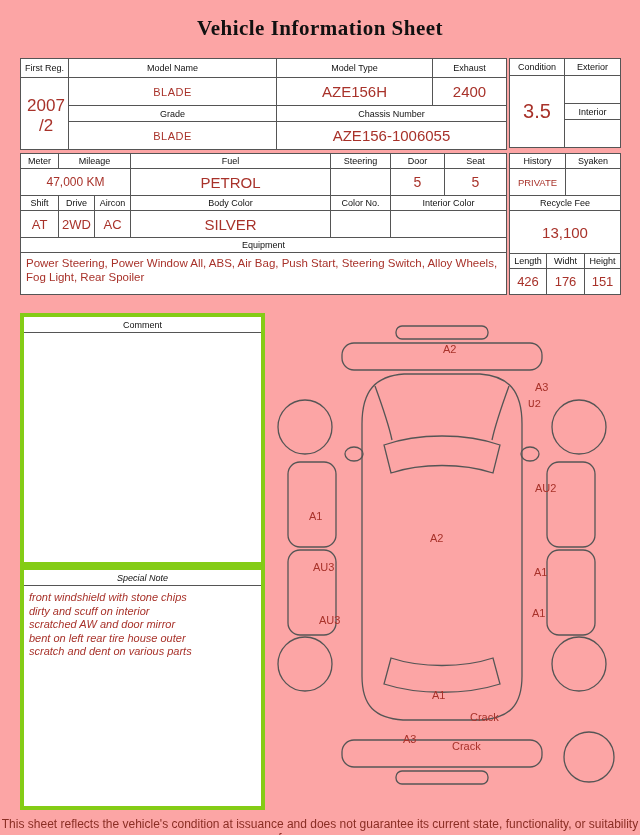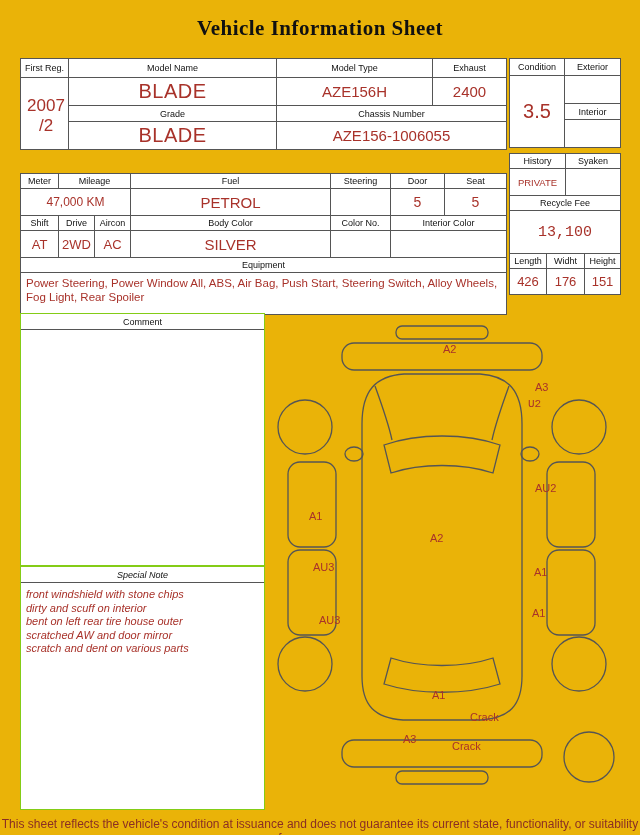--- a/index.html
+++ b/index.html
@@ -1,42 +1,42 @@
 <!DOCTYPE html>
 <html><head>
 <meta charset="utf-8">
 <style>
   * { margin:0; padding:0; box-sizing:border-box; }
   html,body { background:#ffffff; }
   body { width:640px; height:835px; font-family:"Liberation Sans", sans-serif; position:relative; overflow:hidden; }
-  .page { position:relative; width:640px; height:835px; background:#eab308; }
+  .page { position:relative; width:640px; height:835px; background:#fca5a5; }
 
   .title { position:absolute; top:16px; left:0; width:100%; text-align:center;
            font-family:"Liberation Serif", serif; font-size:21px; font-weight:600;
            color:#111; letter-spacing:.5px; }
 
   table.t { position:absolute; border-collapse:collapse; table-layout:fixed; background:#fff; }
   .t th, .t td { border:1px solid #555; overflow:hidden; }
   .t th { font-weight:normal; font-size:9px; color:#111; text-align:center; padding:1px 2px; white-space:nowrap; }
   .t td { text-align:center; color:#a8322a; vertical-align:middle; white-space:nowrap; }
 
   .v20 { font-size:20px; }
   .v17 { font-size:17px; }
-  .v16 { font-size:20px; letter-spacing:.5px; }
+  .v16 { font-size:11px; letter-spacing:.5px; }
   .v15 { font-size:15px; }
   .v14 { font-size:14px; }
   .v13 { font-size:13px; }
   .v12 { font-size:12px; }
   .v10 { font-size:9.5px; }
   .firstreg { text-align:left; padding-left:3px; vertical-align:top; padding-top:4px; }
   .firstreg div { line-height:20px; }
   .equip { text-align:left !important; vertical-align:top !important; padding:3px 5px;
            font-size:11.5px; line-height:14px; white-space:normal !important; }
 
-  .box { position:absolute; border:1px solid #84cc16; background:#fff; }
+  .box { position:absolute; border:4px solid #84cc16; background:#fff; }
   .box-hdr { font-size:9px; color:#111; text-align:center; height:16px; line-height:16px;
              border-bottom:1px solid #555; }
   .note-lines { padding:5px 5px; }
   .note-line { color:#a8322a; font-size:11px; line-height:13.5px; white-space:nowrap; }
 
   .diagram { position:absolute; left:263px; top:316px; width:357px; height:494px; }
   .diagram svg { position:absolute; left:0; top:0; width:357px; height:494px; }
   .dmg { position:absolute; color:#a8322a; font-size:11px; line-height:12px; }
 
   .footer { position:absolute; top:817px; left:0; width:100%; text-align:center;
@@ -99,21 +99,21 @@
     </tr>
     <tr style="height:16px;">
       <th>Interior</th>
     </tr>
     <tr style="height:28px;">
       <td></td>
     </tr>
   </tbody>
     </table>
 
-  <table class="t" style="left:20px; top:153px; width:486px;margin-top:20px;">
+  <table class="t" style="left:20px; top:153px; width:486px;">
     <colgroup>
       <col style="width:38px">
         <col style="width:36px">
         <col style="width:36px">
       <col style="width:200px">
         <col style="width:60px">
         <col style="width:54px">
         <col style="width:62px">
     </colgroup>
     <tbody>
@@ -169,21 +169,21 @@
       <th colspan="2">History</th>
       <th colspan="2">Syaken</th>
     </tr>
     <tr style="height:27px;">
       <td class="v10" colspan="2">PRIVATE</td>
       <td colspan="2"></td>
     </tr>
     <tr style="height:15px;">
       <th colspan="4">Recycle Fee</th>
     </tr>
-    <tr style="height:43px;font-family:Liberation Mono, monospace;">
+    <tr style="height:43px;">
       <td class="v15" colspan="4">13,100</td>
     </tr>
     <tr style="height:15px;">
       <th>Length</th>
       <th colspan="2">Widht</th>
       <th>Height</th>
     </tr>
     <tr style="height:26px;">
       <td class="v13">426</td>
       <td class="v13" colspan="2">176</td>
@@ -195,22 +195,22 @@
   <div class="box" style="left:20px; top:313px; width:245px; height:253px;">
     <div class="box-hdr">Comment</div>
     <div></div>
   </div>
 
   <div class="box" style="left:20px; top:566px; width:245px; height:244px;font-style:italic;">
     <div class="box-hdr">Special Note</div>
     <div class="note-lines">
       <div class="note-line">front windshield with stone chips</div>
       <div class="note-line">dirty and scuff on interior</div>
+      <div class="note-line">scratched AW and door mirror</div>
       <div class="note-line">bent on left rear tire house outer</div>
-      <div class="note-line">scratched AW and door mirror</div>
       <div class="note-line">scratch and dent on various parts</div>
     </div>
   </div>
 
   <div class="diagram">
     <svg viewBox="0 0 357 494">
       <g fill="none" stroke="#555" stroke-width="1.3">
         <rect x="133" y="10" width="92" height="13" rx="6"></rect>
         <rect x="79" y="27" width="200" height="27" rx="12"></rect>
         <path d="M 99 108 C 99 74 113 60 141 58 L 217 58 C 245 60 259 74 259 108 L 259 360 C 259 390 246 402 218 404 L 140 404 C 112 402 99 390 99 360 Z"></path>

